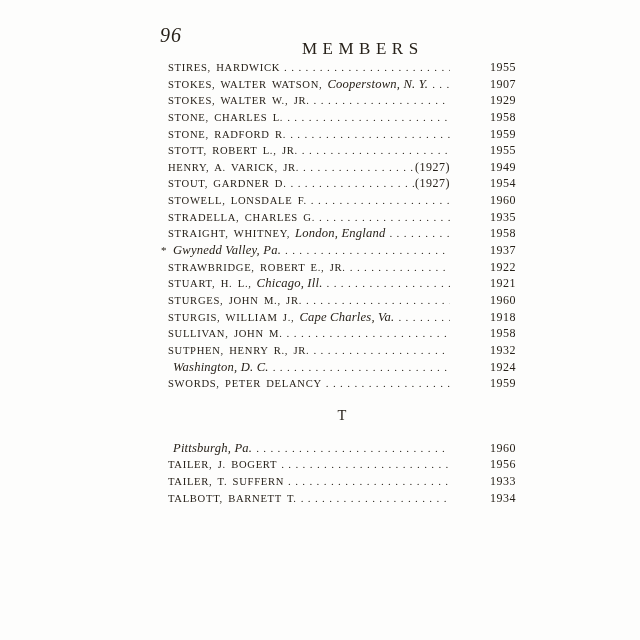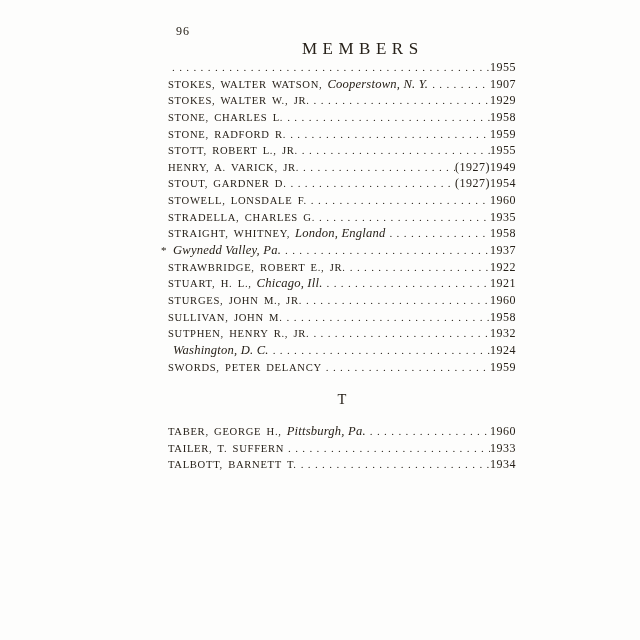--- a/index.html
+++ b/index.html
@@ -10,24 +10,25 @@
     width: 640px;
     height: 640px;
     background: #fdfdfc;
     position: relative;
     overflow: hidden;
     font-family: "Liberation Serif", "DejaVu Serif", serif;
     color: #272119;
   }
   .page-number {
     position: absolute;
-    left: 176px;
+    left: 160px;
     top: 24px;
-    font-size: 12px;
+    font-size: 20px;
     letter-spacing: 1px;
+    font-style: italic;
   }
   .running-head {
     position: absolute;
     left: 302px;
     top: 39px;
     font-size: 17px;
     letter-spacing: 5.5px;
   }
   .member-list {
     position: absolute;
@@ -78,37 +79,39 @@
   .note {
     font-size: 12px;
     letter-spacing: 0.5px;
     flex: 0 0 auto;
   }
   .yr {
     font-size: 12px;
     letter-spacing: 0.5px;
     flex: 0 0 auto;
     text-align: right;
+    margin-left: 40px;
   }
   .section-letter {
     height: 48px;
     display: flex;
     align-items: center;
     justify-content: center;
     font-size: 14.5px;
   }
 </style>
 </head>
 <body>
 
 <div class="page">
   <div class="page-number">96</div>
   <div class="running-head">MEMBERS</div>
   <div class="member-list" id="member-list">
       <div class="row">
+        <span class="nm">STIRES, HARDWICK</span>
         <span class="leader"></span>
         <span class="yr">1955</span>
       </div>
       <div class="row">
         <span class="nm">STOKES, WALTER WATSON,</span>
         <span class="loc">Cooperstown, N. Y.</span>
         <span class="leader"></span>
         <span class="yr">1907</span>
       </div>
       <div class="row">
@@ -175,20 +178,26 @@
         <span class="loc">Chicago, Ill.</span>
         <span class="leader"></span>
         <span class="yr">1921</span>
       </div>
       <div class="row">
         <span class="nm">STURGES, JOHN M., JR.</span>
         <span class="leader"></span>
         <span class="yr">1960</span>
       </div>
       <div class="row">
+        <span class="nm">STURGIS, WILLIAM J.,</span>
+        <span class="loc">Cape Charles, Va.</span>
+        <span class="leader"></span>
+        <span class="yr">1918</span>
+      </div>
+      <div class="row">
         <span class="nm">SULLIVAN, JOHN M.</span>
         <span class="leader"></span>
         <span class="yr">1958</span>
       </div>
       <div class="row">
         <span class="nm">SUTPHEN, HENRY R., JR.</span>
         <span class="leader"></span>
         <span class="yr">1932</span>
       </div>
       <div class="row">
@@ -196,24 +205,28 @@
         <span class="leader"></span>
         <span class="yr">1924</span>
       </div>
       <div class="row">
         <span class="nm">SWORDS, PETER DELANCY</span>
         <span class="leader"></span>
         <span class="yr">1959</span>
       </div>
       <div class="section-letter">T</div>
       <div class="row">
-        <span class="nm">TABER, GEORGE H.,</span>
         <span class="loc">Pittsburgh, Pa.</span>
         <span class="leader"></span>
         <span class="yr">1960</span>
+      </div>
+      <div class="row">
+        <span class="nm">TAILER, J. BOGERT</span>
+        <span class="leader"></span>
+        <span class="yr">1956</span>
       </div>
       <div class="row">
         <span class="nm">TAILER, T. SUFFERN</span>
         <span class="leader"></span>
         <span class="yr">1933</span>
       </div>
       <div class="row">
         <span class="nm">TALBOTT, BARNETT T.</span>
         <span class="leader"></span>
         <span class="yr">1934</span>

